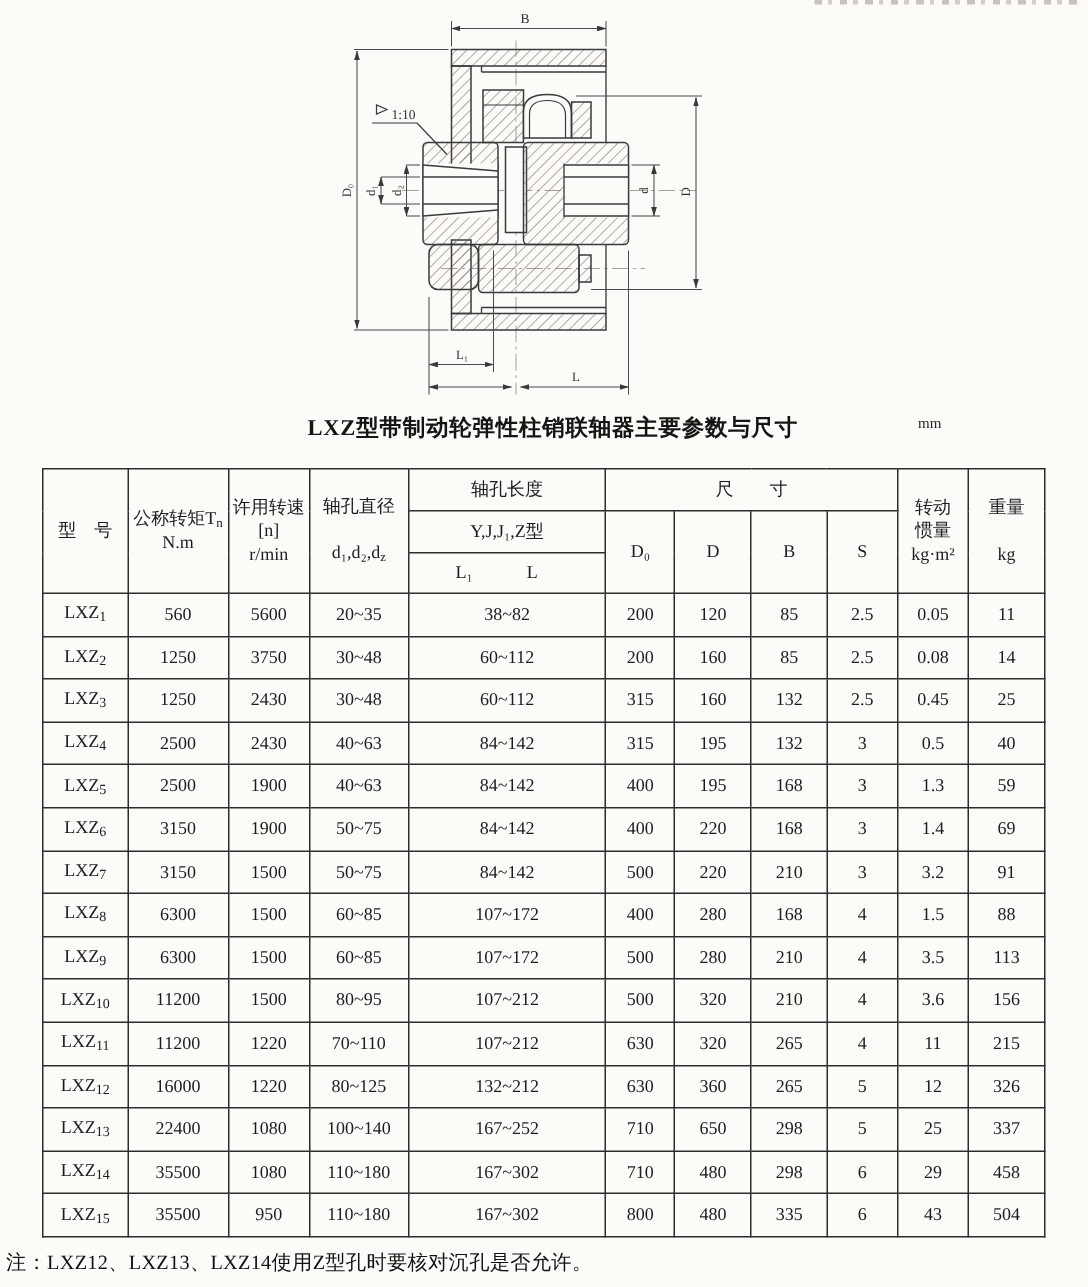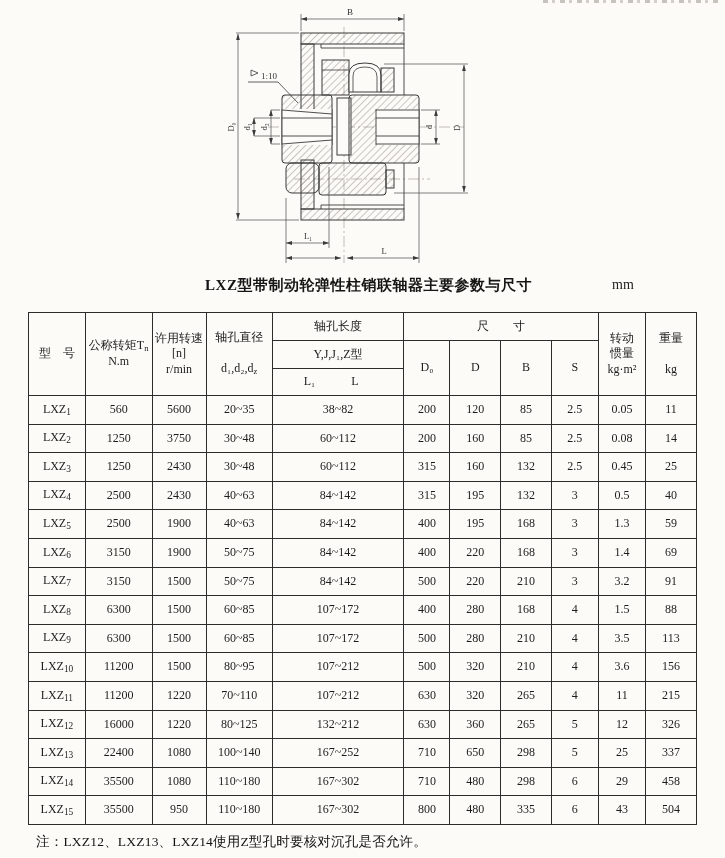--- a/index.html
+++ b/index.html
@@ -16,38 +16,38 @@
     opacity:.8;
   }
   .drawing{position:absolute; left:224px; top:0;}
   svg text{font-family:"Liberation Serif","DejaVu Serif",serif; fill:#333;}
   .title-row{position:absolute; top:276px; left:0; width:618px; height:22px;}
   .doc-title{
     position:absolute; left:0; top:0; width:725px; text-align:center;
     font-size:15px; font-weight:700; letter-spacing:.5px; color:#151515;
     transform:translateX(6px);
   }
-  .unit{position:absolute; left:612px; top:1px; font-size:14px; color:#222;}
+  .unit{position:absolute; left:612px; top:1px; font-size:10px; color:#222;}
   table.params{
     position:absolute; left:28px; top:312px; width:669px; height:513px;
     border-collapse:collapse; table-layout:fixed;
   }
   .params th,.params td{
     border:1px solid #2e2c2a; padding:0; text-align:center; vertical-align:middle;
     font-size:12px; font-weight:400; line-height:1.3; color:#1c1c1c;
     overflow:hidden;
   }
   .params thead tr:nth-child(1){height:28px;}
   .params thead tr:nth-child(2){height:28px;}
   .params thead tr:nth-child(3){height:27px;}
   .params th{font-size:12px;}
   .hdr-sub{font-size:72%; vertical-align:-0.25em;}
   .msub{font-size:78%; vertical-align:-0.22em;}
   .ll-cell{display:flex; justify-content:center; gap:36px; padding-right:14px; align-items:center;}
-  .footnote{position:absolute; left:4px; top:833px; font-size:13.5px; color:#111; letter-spacing:.2px;margin-left:32px;}
+  .footnote{position:absolute; left:4px; top:833px; font-size:13.5px; color:#111; letter-spacing:.2px;}
 </style>
 </head>
 <body>
 
 <div class="page">
 
   <div class="clipped-strip"></div>
 
   <svg class="drawing" width="280" height="268" viewBox="0 0 280 268">
     <defs>

